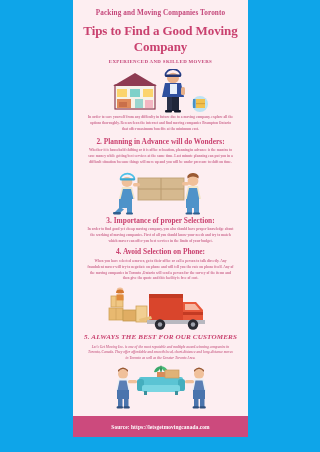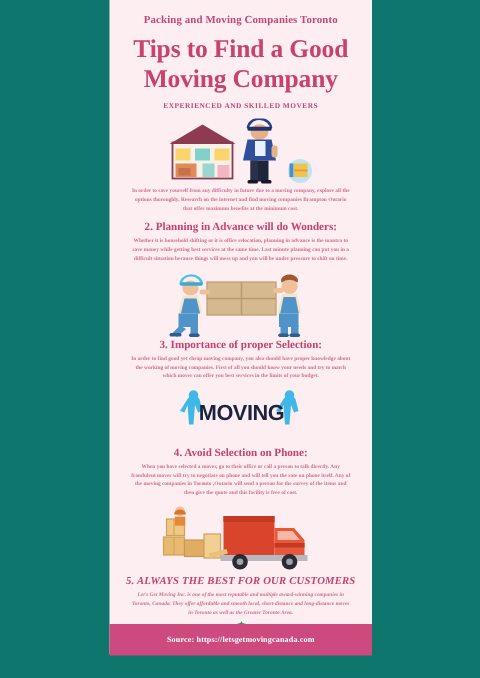--- a/index.html
+++ b/index.html
@@ -10,21 +10,21 @@
   body {
     width: 320px;
     height: 452px;
     font-family: "Liberation Serif", serif;
     overflow: hidden;
   }
   #poster {
     position: relative;
     width: 320px;
     height: 452px;
-    background: #0f766e;
+    background: #0ea5e9;
     box-sizing: border-box;
   }
   .sheet {
     position: absolute;
     left: 73px;
     top: 0px;
     width: 175px;
     height: 436px;
     background: #fdeef1;
     overflow: hidden;
@@ -37,21 +37,21 @@
   }
   .kicker {
     font-size: 7.2px;
     font-weight: bold;
     color: #c4477a;
     letter-spacing: 0.1px;
     line-height: 1.2;
   }
   .main-title {
     margin-top: 5px;
-    font-size: 17px;
+    font-size: 13px;
     font-weight: bold;
     color: #c9416f;
     line-height: 1.22;
     letter-spacing: -0.1px;
   }
   .subkicker {
     margin-top: 5px;
     font-size: 4.9px;
     font-weight: bold;
     color: #c4477a;
@@ -196,29 +196,20 @@
           <rect x="80.5" y="43.4" width="7" height="2.2" rx="1.1" fill="#2f5e8e"></rect>
           <rect x="88" y="43.4" width="7" height="2.2" rx="1.1" fill="#2f5e8e"></rect>
           <rect x="77" y="13" width="7" height="3.4" rx="1.6" fill="#f0c09a"></rect>
         </svg>
       </div>
       <div class="sec-title">3. Importance of proper Selection:</div>
       <div class="sec-body">In order to find good yet cheap moving company, you also should have proper knowledge about the working of moving companies. First of all you should know your needs and try to match which mover can offer you best services in the limits of your budget.</div>
     </div>
 
     <div class="section" style="margin-top:3px;">
-      <div class="art" style="height:40px;">
-        <svg class="ill" width="96" height="34" viewBox="0 0 96 34">
-          <path d="M12 6 q4 -5 8 0 l2 8 l-3 1 l-2 -5 l-1 13 l-3 0 l-1 -13 l-2 5 l-3 -1 Z" fill="#3fb8e8"></path>
-          <circle cx="16" cy="3.4" r="3.2" fill="#3fb8e8"></circle>
-          <path d="M76 6 q4 -5 8 0 l2 8 l-3 1 l-2 -5 l-1 13 l-3 0 l-1 -13 l-2 5 l-3 -1 Z" fill="#3fb8e8"></path>
-          <circle cx="80" cy="3.4" r="3.2" fill="#3fb8e8"></circle>
-          <text x="48" y="20" text-anchor="middle" font-family="'Liberation Sans', sans-serif" font-size="14.5" font-weight="bold" fill="#1b2340" letter-spacing="-0.3">MOVING</text>
-        </svg>
-      </div>
       <div class="sec-title">4. Avoid Selection on Phone:</div>
       <div class="sec-body">When you have selected a mover, go to their office or call a person to talk directly. Any fraudulent mover will try to negotiate on phone and will tell you the rate on phone itself. Any of the moving companies in Toronto ,Ontario will send a person for the survey of the items and then give the quote and this facility is free of cost.</div>
     </div>
 
     <div class="section" style="margin-top:3px;font-style:italic;">
       <div class="art" style="height:48px;">
         <svg class="ill" width="116" height="46" viewBox="0 0 116 46">
 
           <rect x="6" y="22" width="14" height="12" fill="#e8b970" stroke="#cfa259" stroke-width="0.8"></rect>
           <rect x="8" y="10" width="12" height="11" fill="#f0c784" stroke="#cfa259" stroke-width="0.8"></rect>

